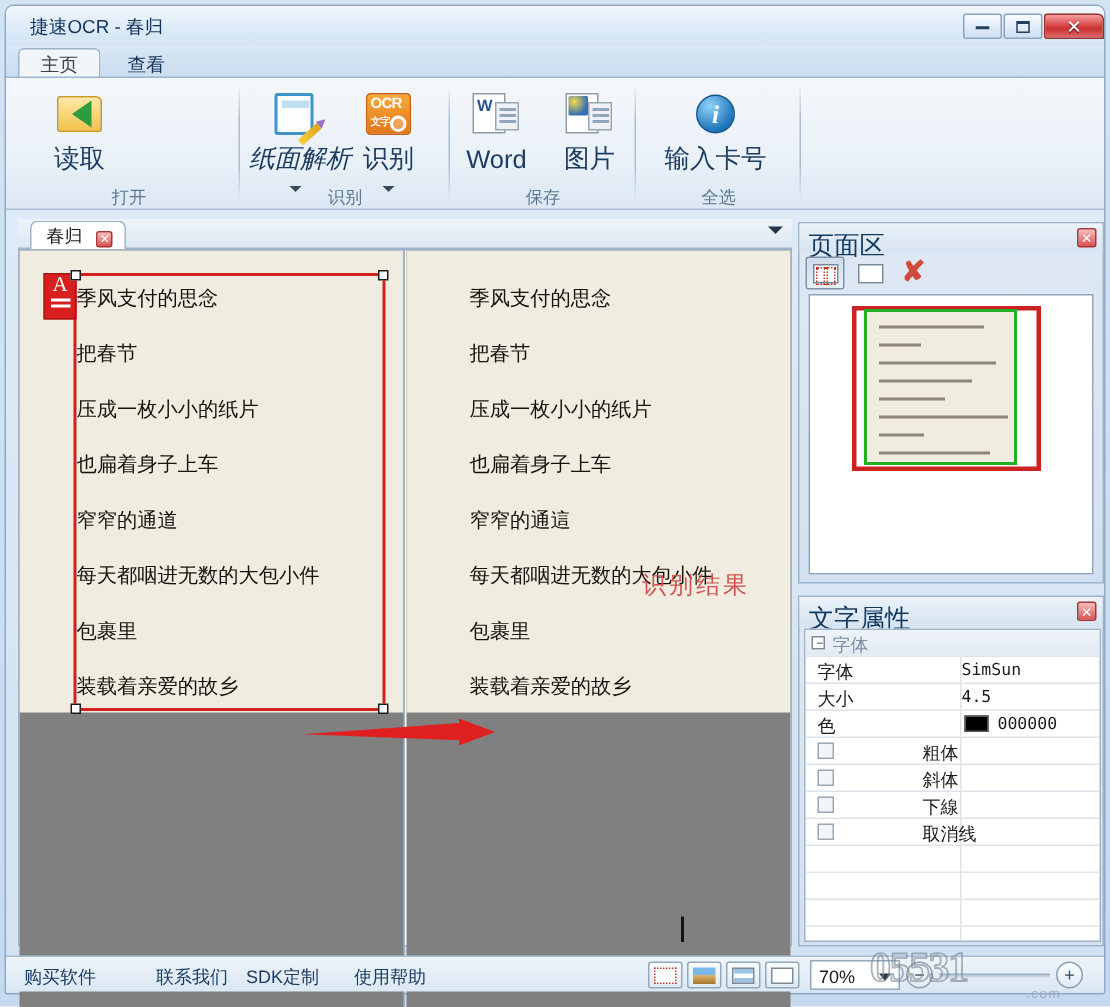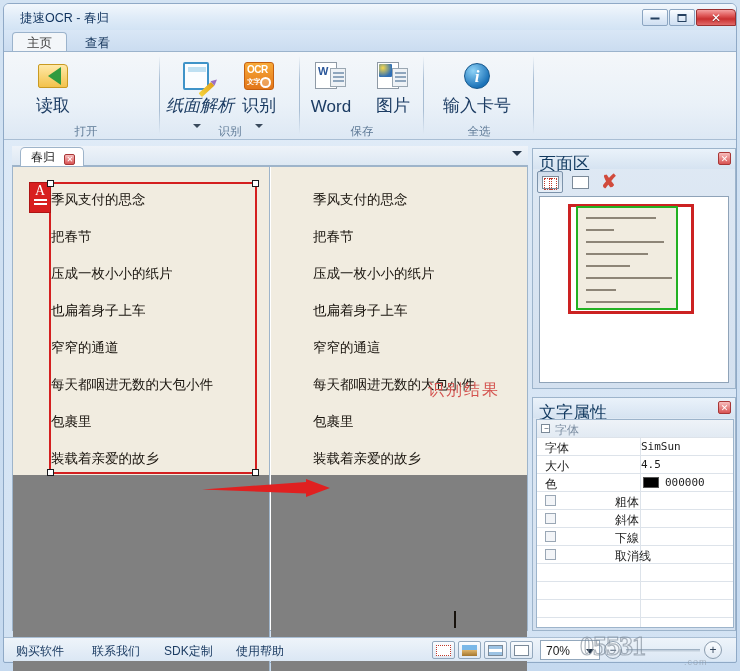--- a/index.html
+++ b/index.html
@@ -390,21 +390,21 @@
   #statusbar {
     position:absolute; left:4px; top:637px; width:732px; height:24px;
     background:linear-gradient(to bottom,#eef4fa,#dbe7f4);
     border-top:1px solid #a9bed4;
   }
   .slink {
     position:absolute; top:5px; font-size:12px; color:#1c3c63;
     white-space:nowrap; cursor:default;
   }
   #sl-0 { left:12px; }
-  #sl-1 { left:88px; }
+  #sl-1 { left:100px; }
   #sl-2 { left:160px; }
   #sl-3 { left:232px; }
 
   #viewbtns { position:absolute; left:428px; top:3px; width:104px; height:18px; }
   .vbtn {
     position:absolute; top:0; width:23px; height:18px;
     border:1px solid #93a8bd; border-radius:2px;
     background:linear-gradient(to bottom,#fafcfe,#dfe9f4); cursor:default;
   }
   #vb-0 { left:0px; }

